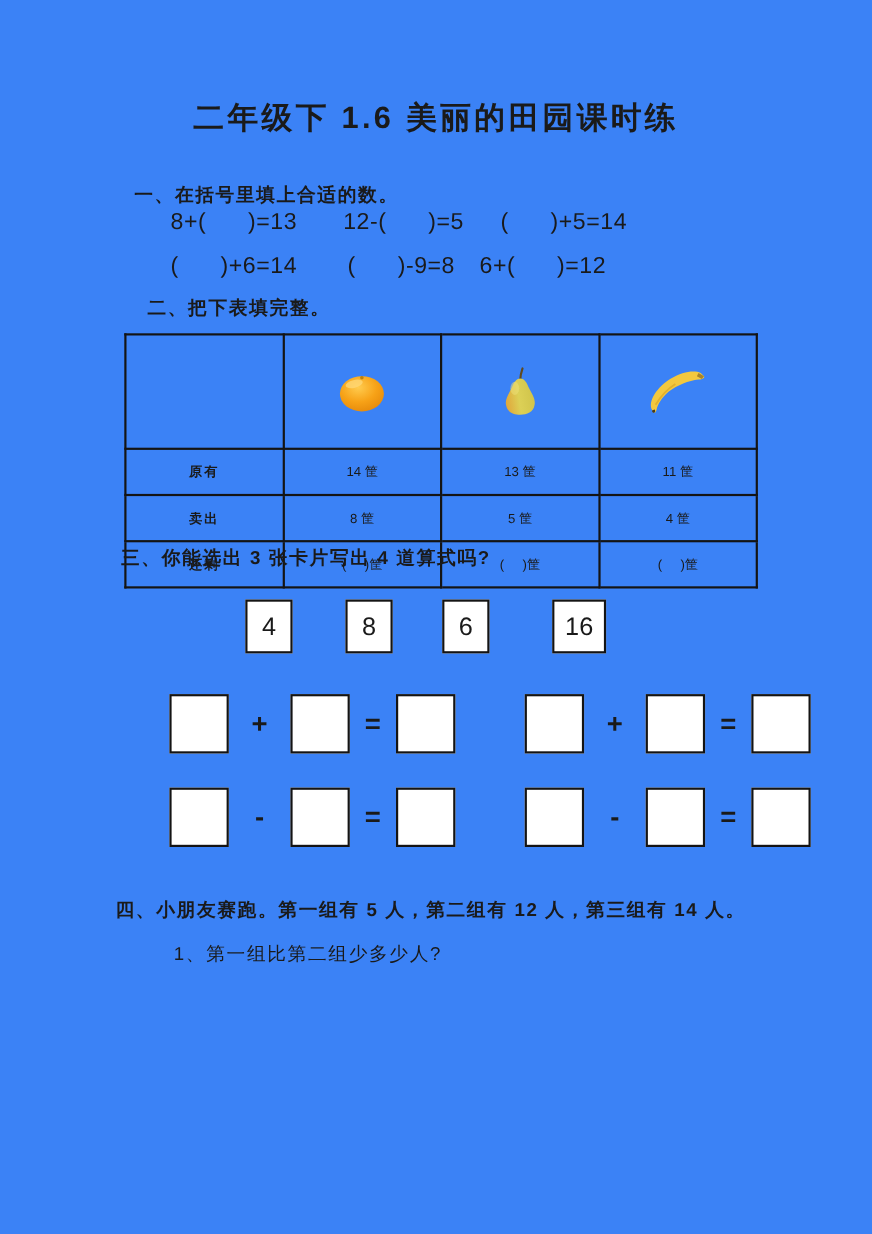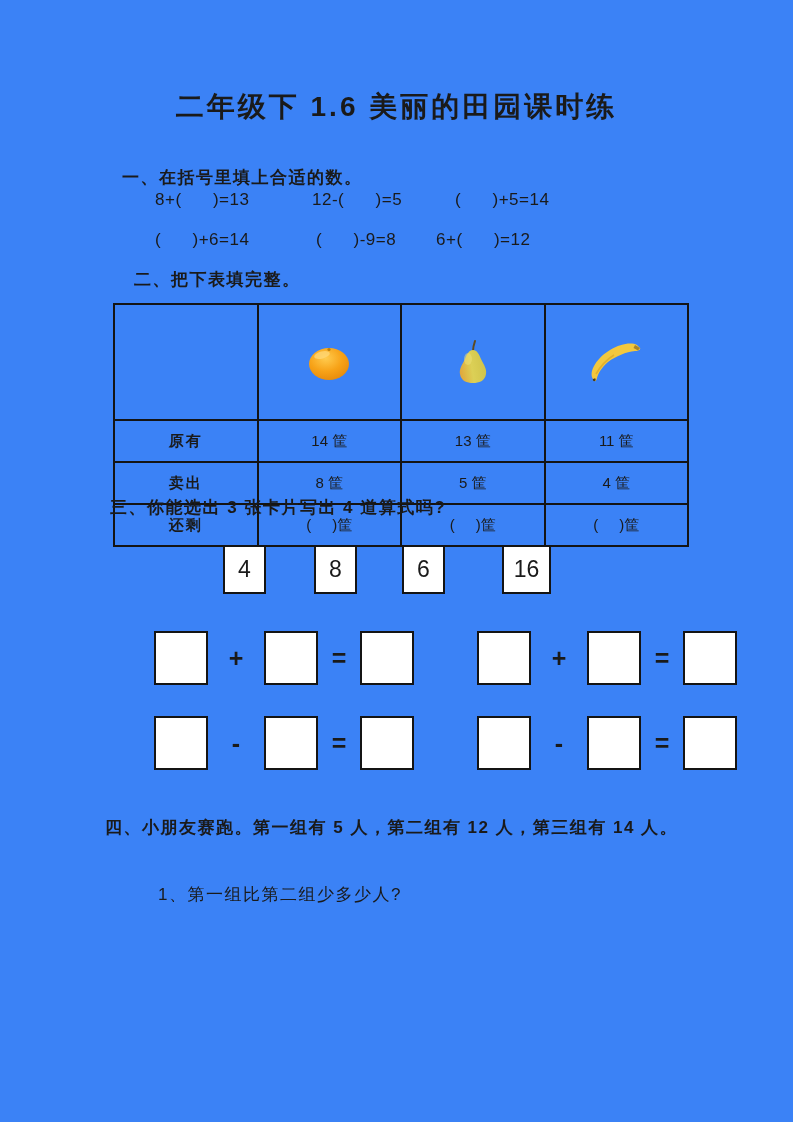--- a/index.html
+++ b/index.html
@@ -17,37 +17,37 @@
     text-align: center;
     font-size: 28px; font-weight: 700;
     letter-spacing: 3px;
   }
   .sec-heading {
     font-size: 17px; font-weight: 600;
     letter-spacing: 1.5px;
     white-space: pre;
   }
   .equation {
-    font-size: 17px;
+    font-size: 21px;
     white-space: pre;
     letter-spacing: 0.5px;
   }
 
   
   table.fruit-table {
     border-collapse: collapse;
     table-layout: fixed;
     width: 576px;
   }
   table.fruit-table td {
     border: 2px solid #141414;
     text-align: center;
     vertical-align: middle;
     white-space: pre;
-    font-size: 15px;
+    font-size: 12px;
     padding: 0;
   }
   tr.hdr-row td { height: 63px; }
   tr.data-row td { height: 40px; }
   td.row-label { font-size: 17px; font-weight: 600; letter-spacing: 2px; }
 
   
   .card {
     position: absolute;
     height: 45px;
@@ -192,15 +192,15 @@
   <div class="eq-group" style="left:477px; top:716px;">
     <div class="eq-box"></div>
     <div class="eq-op">-</div>
     <div class="eq-box"></div>
     <div class="eq-eq">=</div>
     <div class="eq-box"></div>
   </div>
 
   <div class="abs sec-heading" style="left:105px; top:816px;">四、小朋友赛跑。第一组有 5 人，第二组有 12 人，第三组有 14 人。</div>
 
-  <div class="abs question" style="left:158px; top:856px;margin-top:27px;">1、第一组比第二组少多少人?</div>
+  <div class="abs question" style="left:158px; top:856px;">1、第一组比第二组少多少人?</div>
 
 </div>
 
 </body></html>

